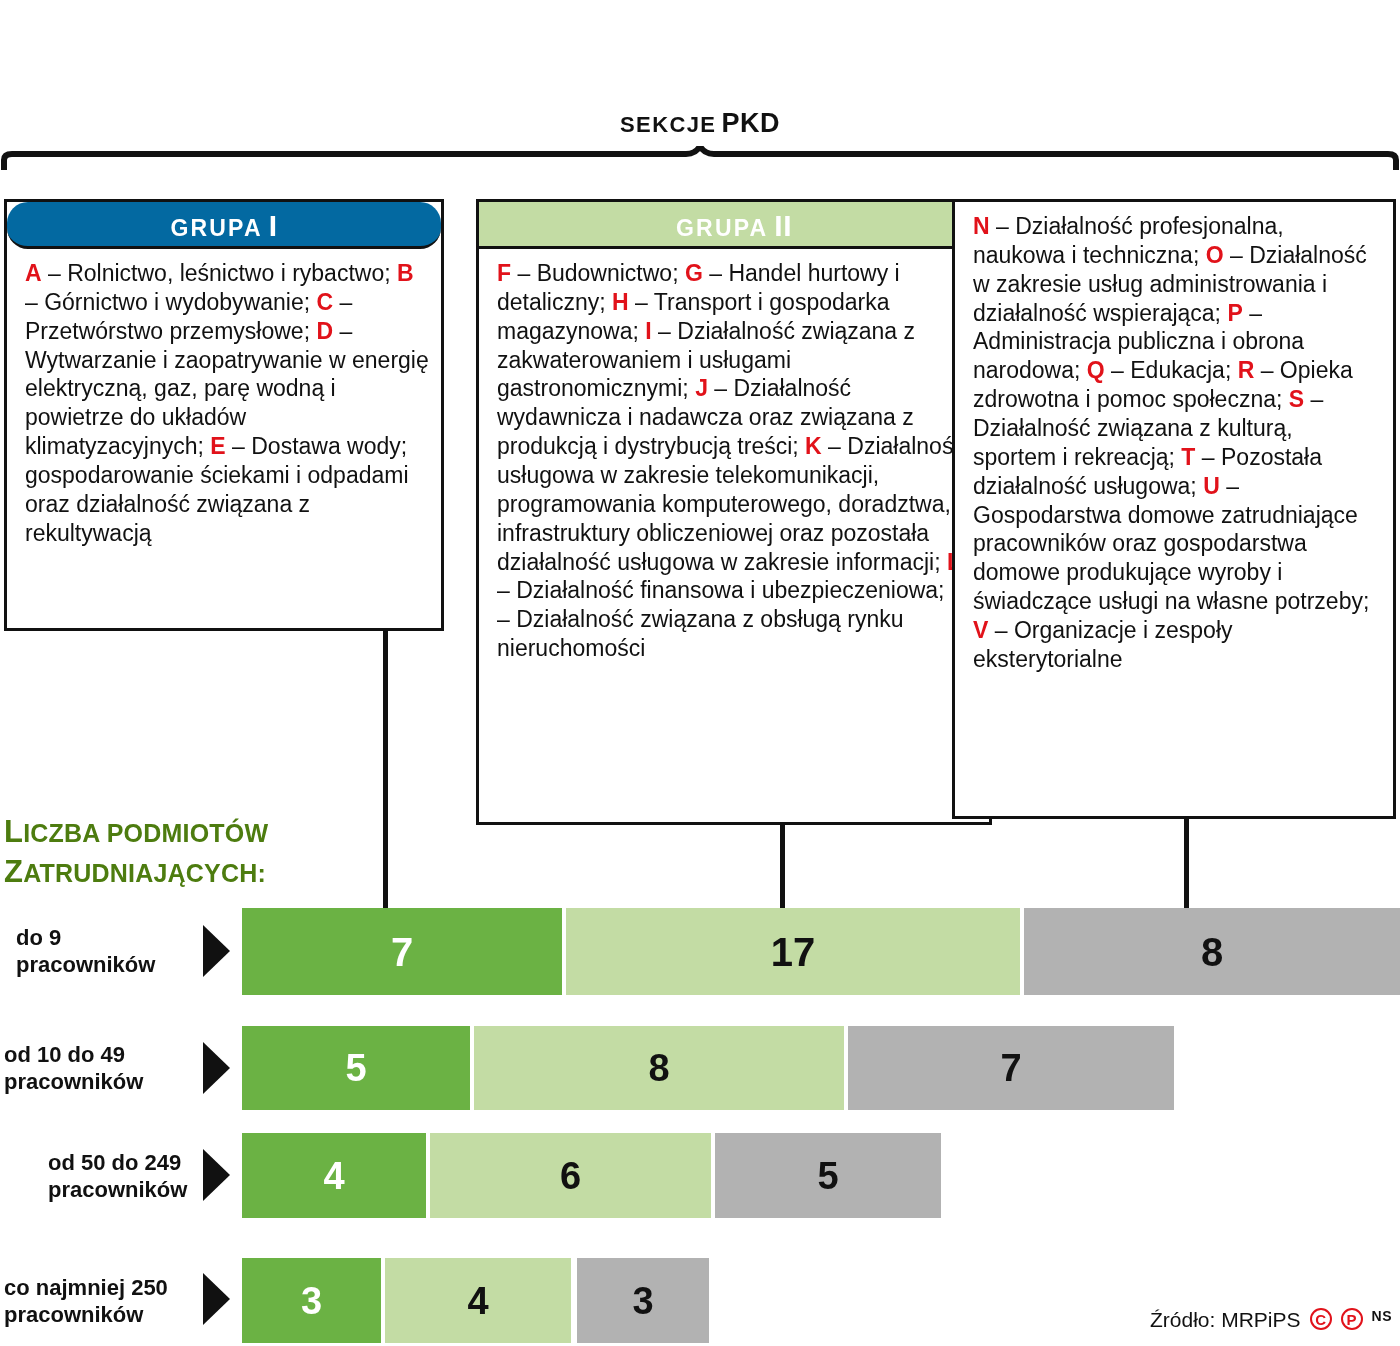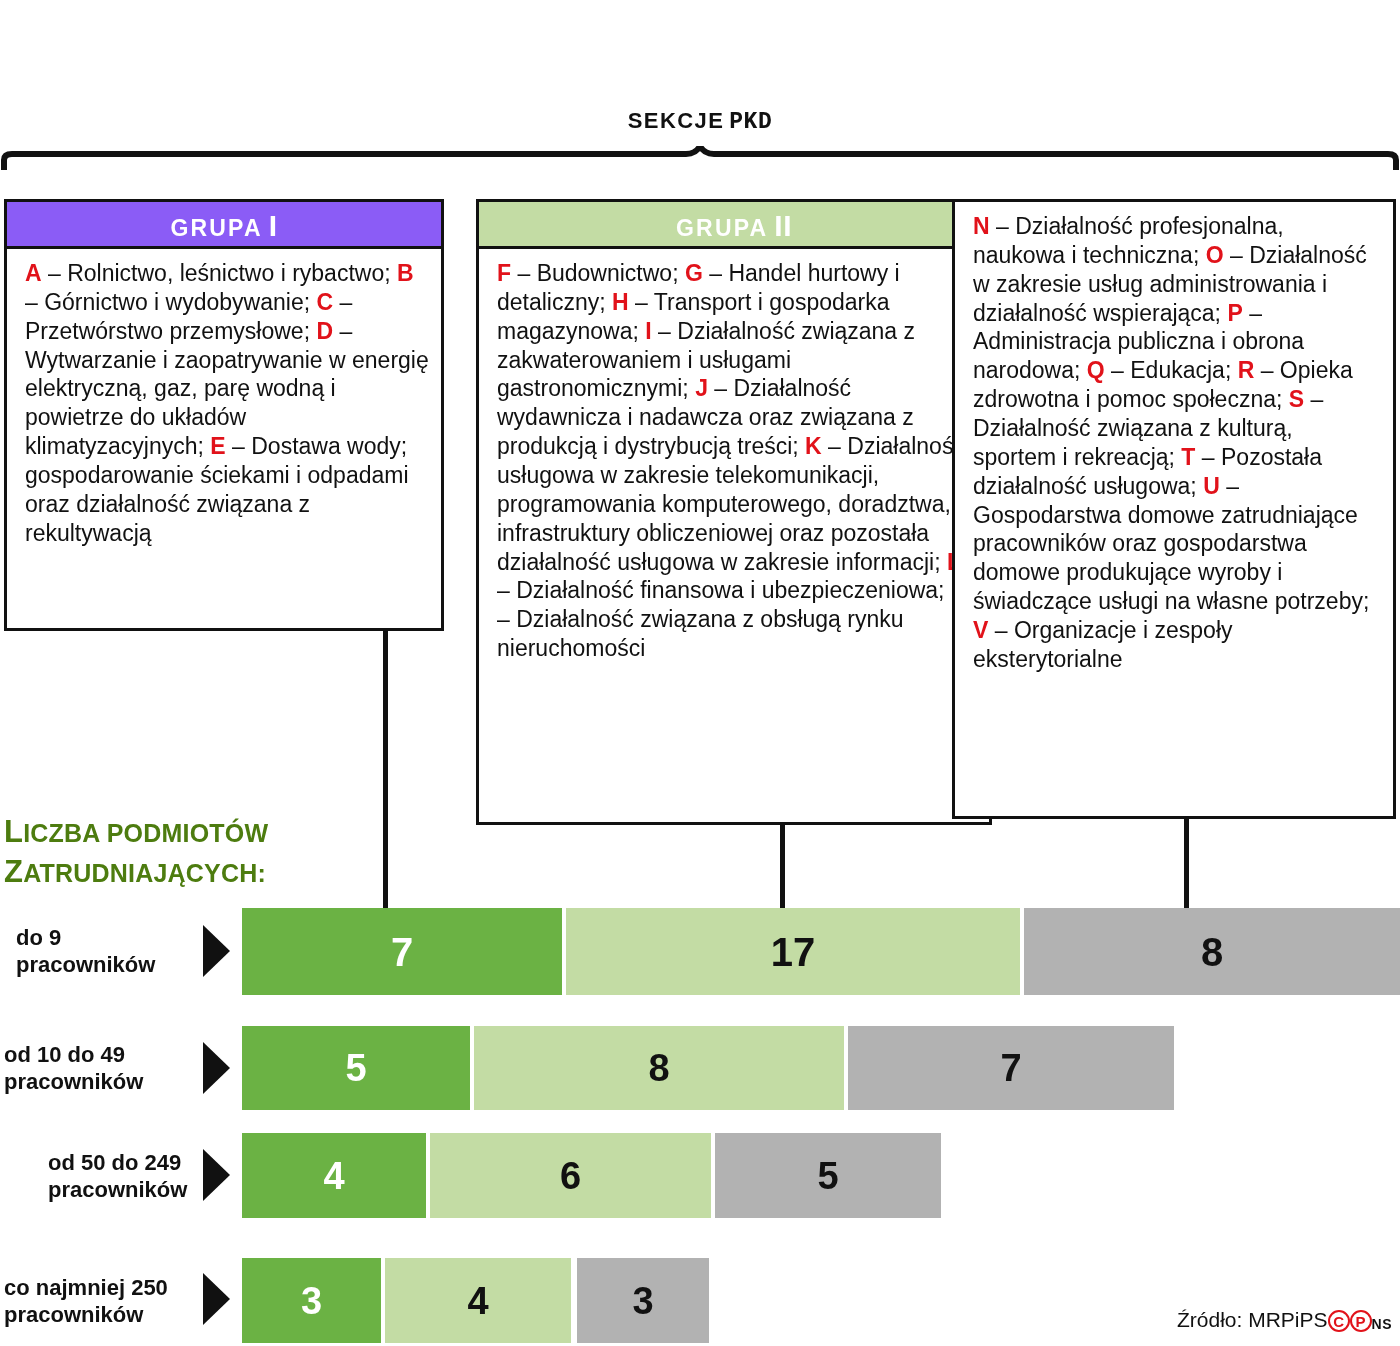--- a/index.html
+++ b/index.html
@@ -18,40 +18,40 @@
     letter-spacing:-0.2px;color:#111;
   }
   #title .l2{display:block;}
 
   
   #sekcje{
     left:0;top:108px;width:1400px;text-align:center;
     font-weight:bold;letter-spacing:0.6px;color:#111;
   }
   #sekcje .small{font-size:22px;letter-spacing:1.4px;}
-  #sekcje .big{font-size:23px;letter-spacing:0.5px;font-family:Liberation Mono, monospace;}
+  #sekcje .big{font-size:27px;letter-spacing:0.5px;}
 
   
   #bracket{left:0;top:146px;width:1400px;height:24px;}
 
   
   .gbox{border:3px solid #111;background:#fff;box-sizing:border-box;}
   .ghead{
     height:47px;line-height:47px;text-align:center;color:#ffffff;
     font-weight:bold;border-bottom:3px solid #111;box-sizing:border-box;
   }
   .ghead .gl{font-size:23px;letter-spacing:2.2px;}
   .ghead .gn{font-size:30px;letter-spacing:0.5px;margin-left:6px;}
   .gbody{
     padding:10px 12px 8px 18px;font-size:23px;line-height:1.255;color:#111;
   }
   .gbody .k{color:#e1121a;font-weight:bold;}
 
   #box1{left:4px;top:199px;width:440px;height:432px;}
-  #box1 .ghead{background:#8b5cf6;}
+  #box1 .ghead{background:#0369a1;border-radius:21px;}
   #box2{left:476px;top:199px;width:516px;height:626px;}
   #box2 .ghead{background:#c3dca4;}
   #box3{left:952px;top:199px;width:444px;height:620px;}
   #box3 .ghead{background:#b2b2b2;}
 
   
   .conn{background:#111;width:5px;}
   .dot{
     width:17px;height:17px;border-radius:50%;background:#111;
   }
@@ -76,21 +76,21 @@
   .bar span{font-weight:bold;line-height:1;}
   .c1{background:#6bb244;}
   .c2{background:#c3dca4;}
   .c3{background:#b2b2b2;}
   .vwhite{color:#ffffff;}
   .vblack{color:#111111;}
 
   
   #src{
     right:8px;bottom:14px;font-size:21px;color:#111;
-    display:flex;align-items:flex-end;
+    display:flex;align-items:flex-start;gap:9px;
   }
   .cmark{
     width:22px;height:22px;border:2px solid #e1121a;border-radius:50%;
     color:#e1121a;font-size:15px;font-weight:bold;line-height:19px;
     text-align:center;box-sizing:border-box;
   }
   #src .ns{font-size:14px;font-weight:bold;color:#111;letter-spacing:0.5px;}
 </style>
 </head>
 <body>

